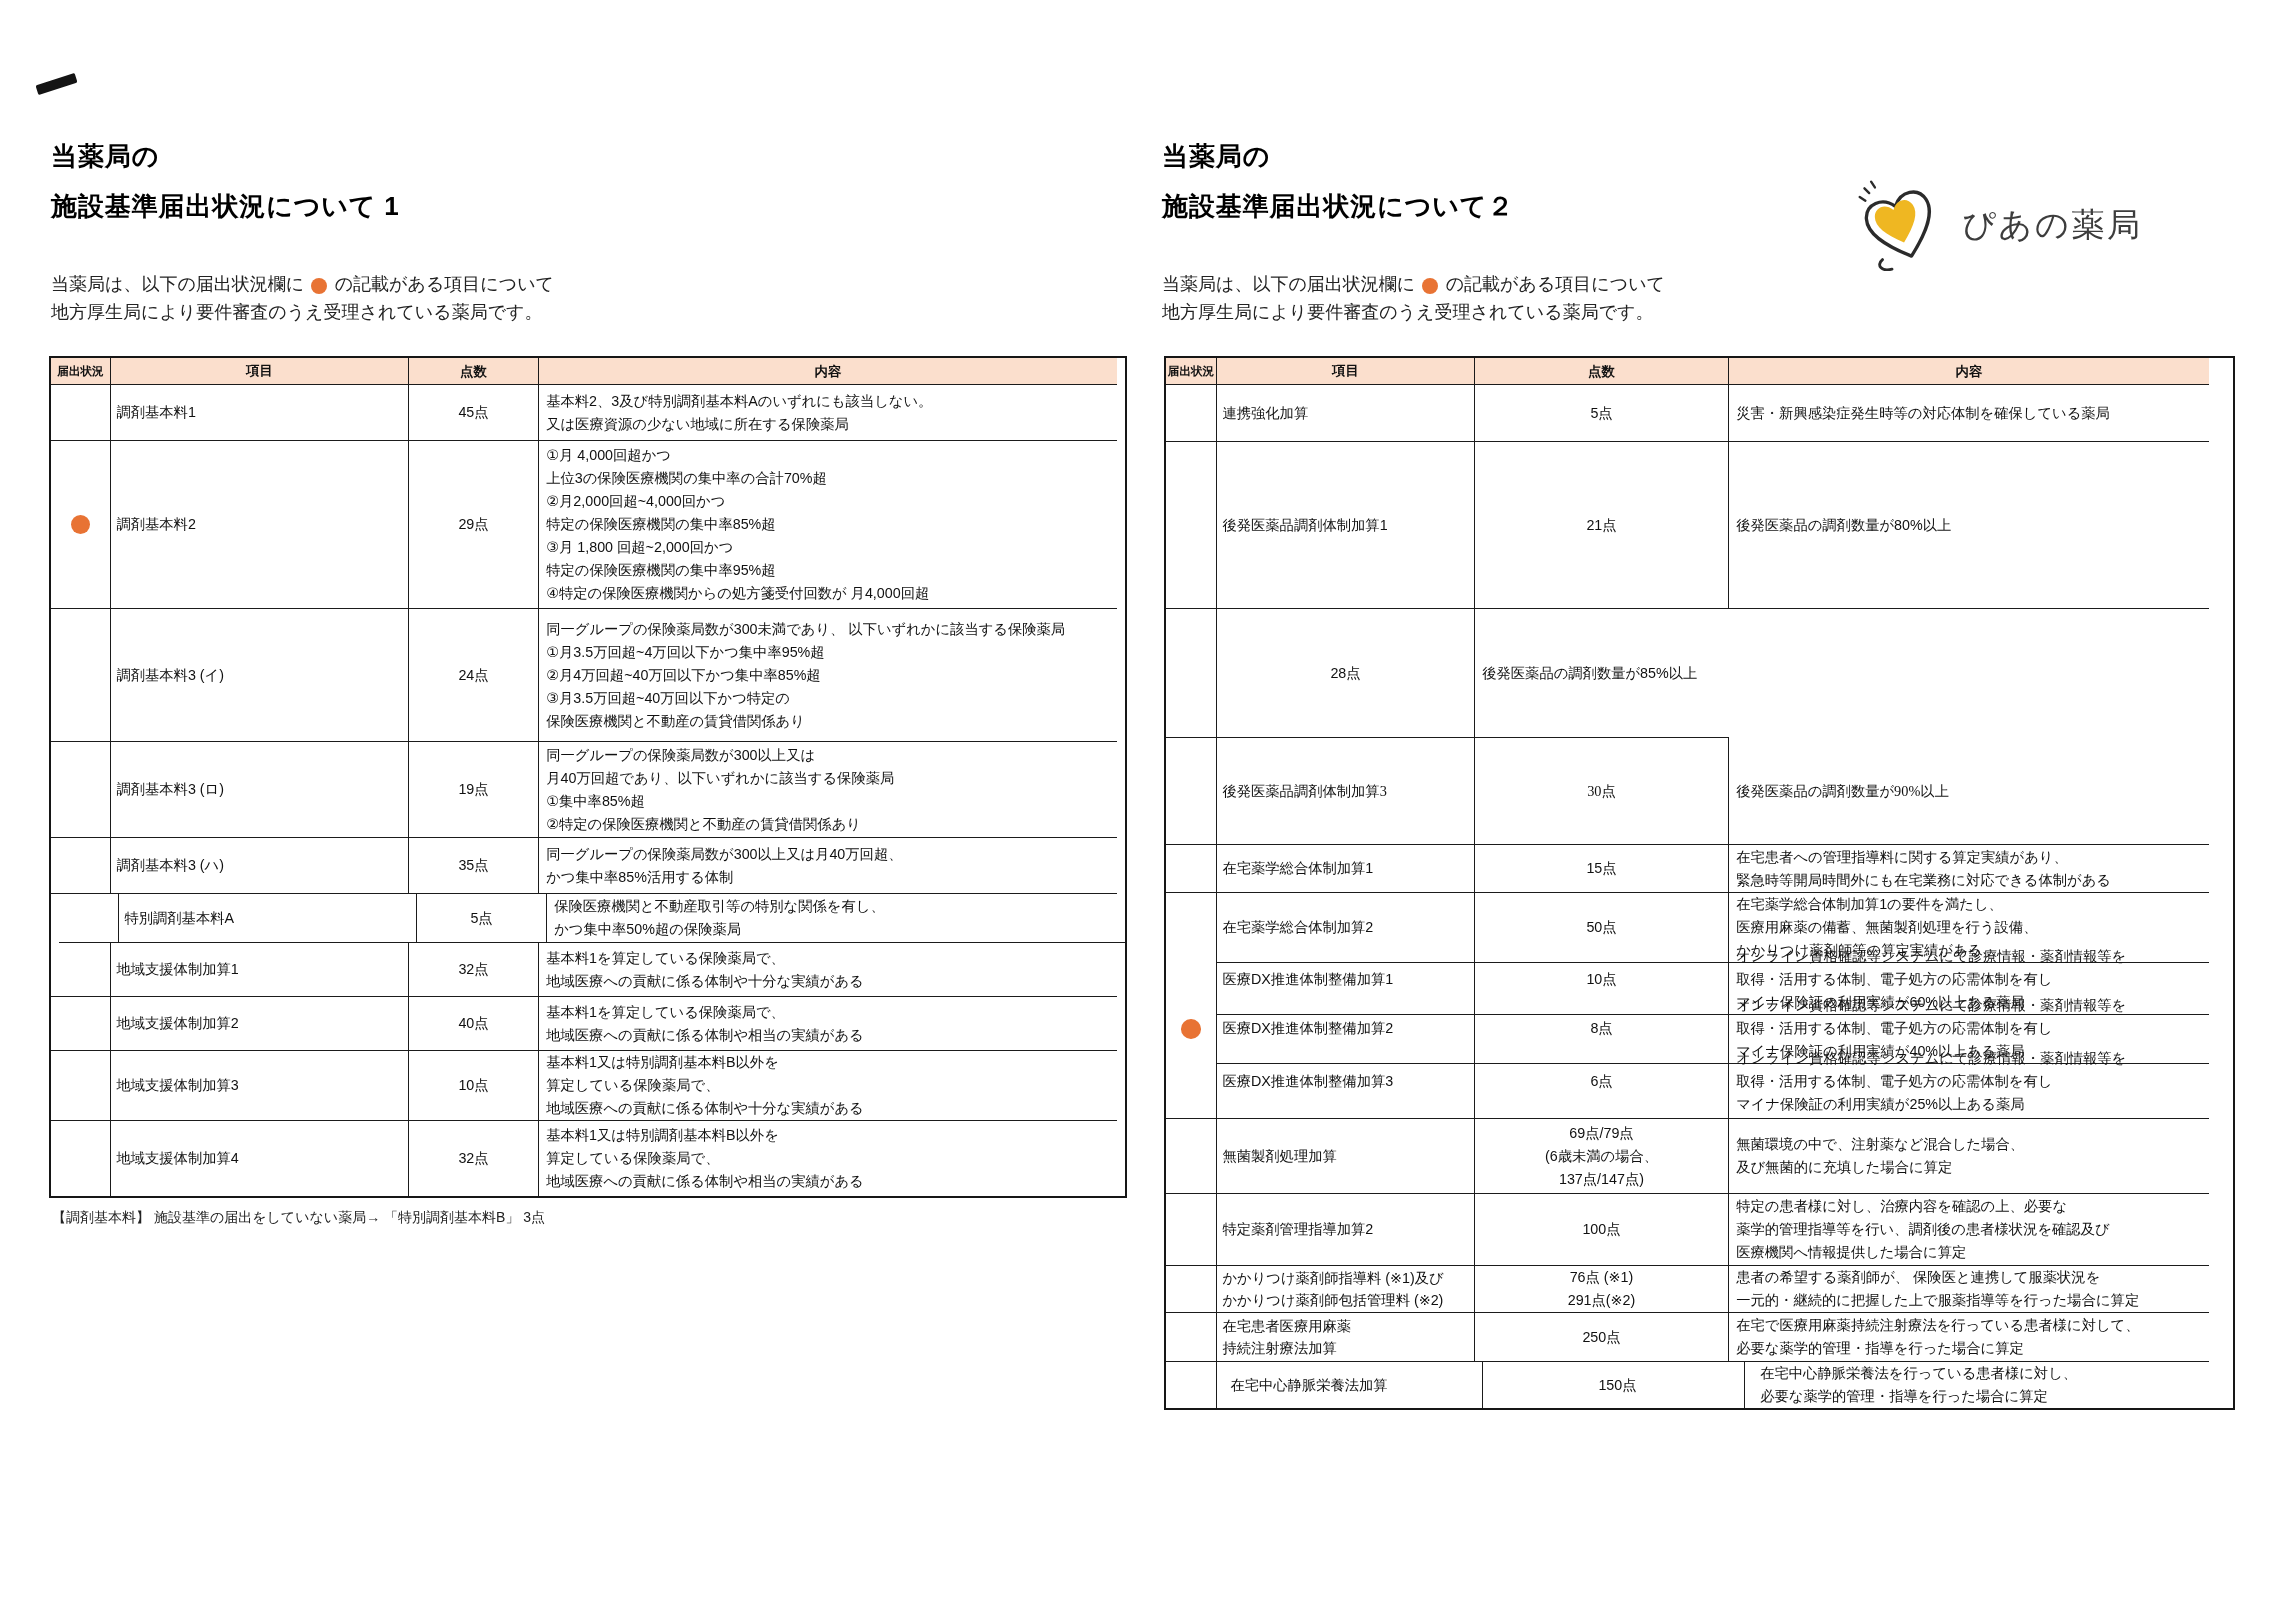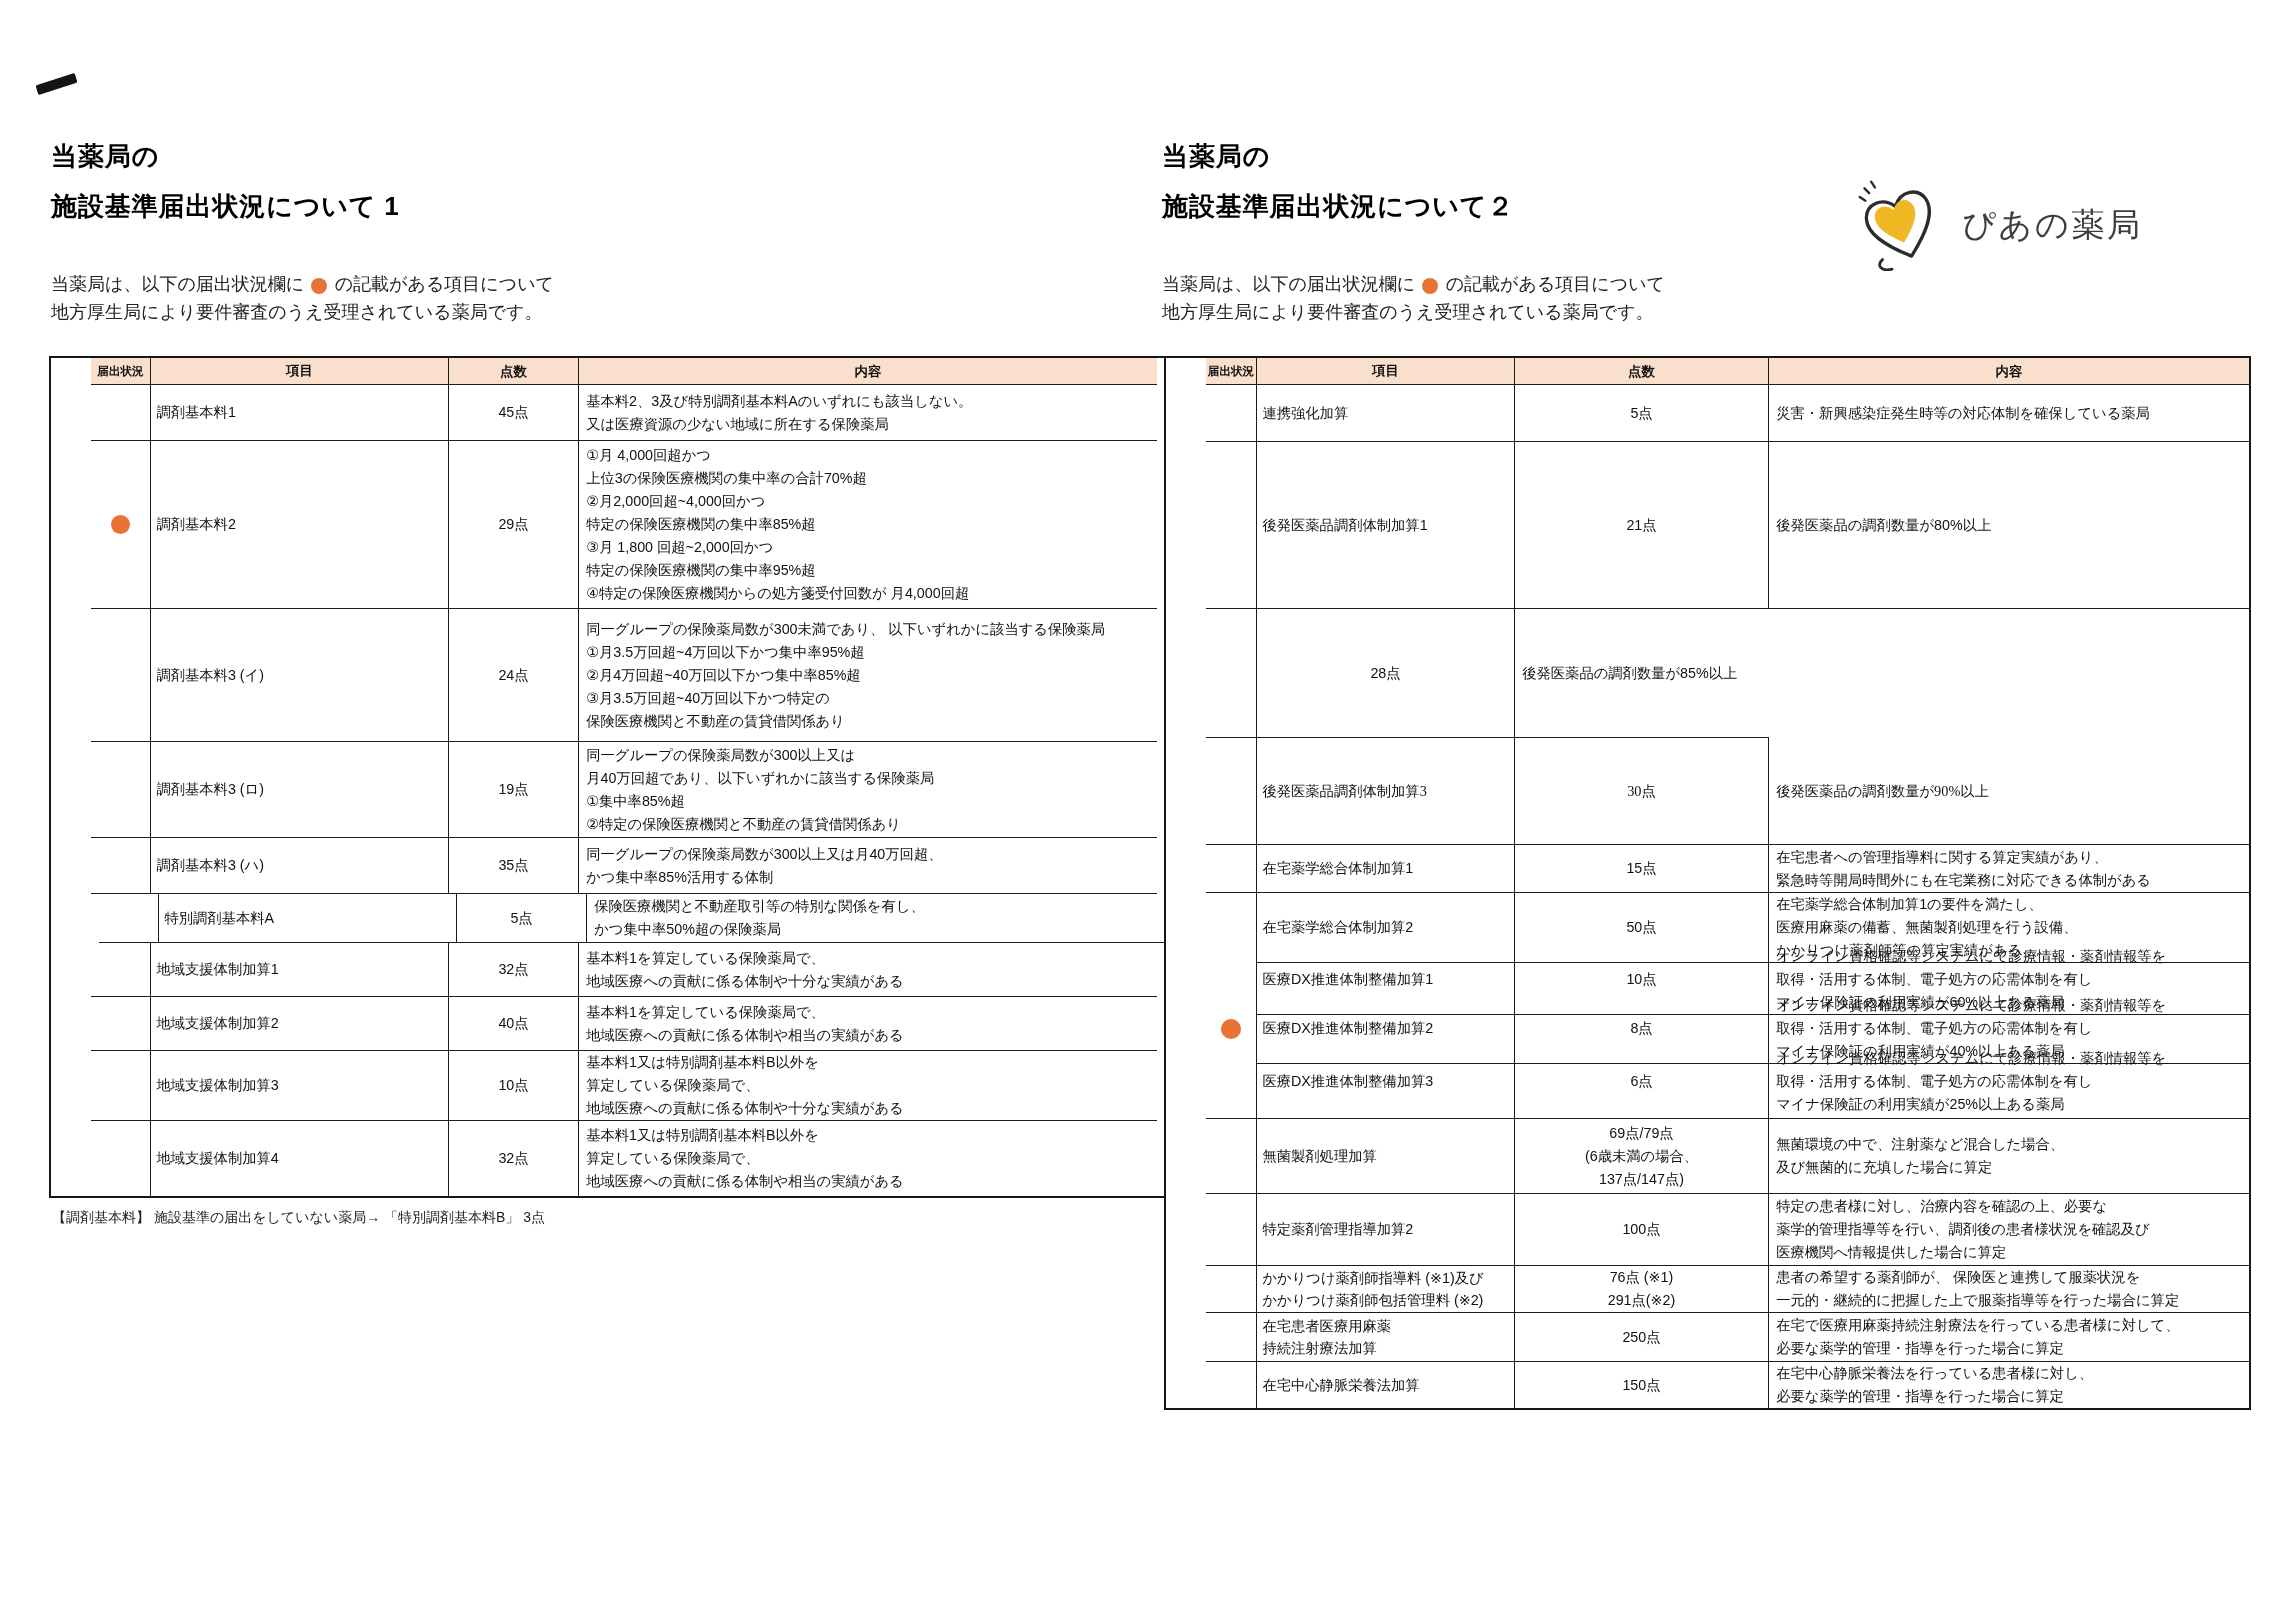--- a/index.html
+++ b/index.html
@@ -19,21 +19,21 @@
 
   .intro{position:absolute;top:270px;font-size:18px;line-height:28px;color:#222;}
   #page1 .intro{left:51px;}
   #page2 .intro{left:16px;}
   .intro-dot{display:inline-block;width:16px;height:16px;border-radius:50%;
     background:var(--accent,#E87334);vertical-align:-3.6px;margin:0 7.2px;}
 
   .logo{position:absolute;left:708px;top:176px;display:flex;align-items:center;gap:13px;}
   .logo-text{font-size:33px;color:var(--logo-text,#3d3d3d);font-weight:500;letter-spacing:2.7px;}
 
-  .tbl{position:absolute;top:356px;border:2.7px solid #161616;background:#fff;padding-left:40px;}
+  .tbl{position:absolute;top:356px;border:2.7px solid #161616;background:#fff;}
   #page1 .tbl{left:49px;}
   #page2 .tbl{left:18px;}
 
   .t-row{display:grid;}
   .t-cell{border-right:1.8px solid #1b1b1b;border-bottom:1.8px solid #1b1b1b;box-sizing:border-box;
     display:flex;align-items:center;font-size:14.3px;overflow:visible;background:transparent;}
   .t-row > .t-cell:last-child{border-right:none;}
   .t-row:last-child > .t-cell{border-bottom:none;}
   .t-head{background:var(--header-bg,#FBDFCD);font-weight:bold;justify-content:center;
     font-size:13.4px;text-align:center;white-space:nowrap;}
@@ -273,21 +273,21 @@
 一元的・継続的に把握した上で服薬指導等を行った場合に算定</div>
         </div>
         <div class="t-row" style="grid-template-columns: 51px 258px 254px 480px; height: 49px;">
           <div class="t-cell c-status"></div>
           <div class="t-cell c-item">在宅患者医療用麻薬
 持続注射療法加算</div>
           <div class="t-cell c-points">250点</div>
           <div class="t-cell c-content">在宅で医療用麻薬持続注射療法を行っている患者様に対して、
 必要な薬学的管理・指導を行った場合に算定</div>
         </div>
-        <div class="t-row" style="grid-template-columns: 51px 258px 254px 480px; height: 46px;">
+        <div class="t-row" style="grid-template-columns: 51px 258px 254px 480px; height: 46px; gap: 8px;">
           <div class="t-cell c-status"></div>
           <div class="t-cell c-item">在宅中心静脈栄養法加算</div>
           <div class="t-cell c-points">150点</div>
           <div class="t-cell c-content">在宅中心静脈栄養法を行っている患者様に対し、
 必要な薬学的管理・指導を行った場合に算定</div>
         </div>
       </div>
   </section>
 </div>
 

